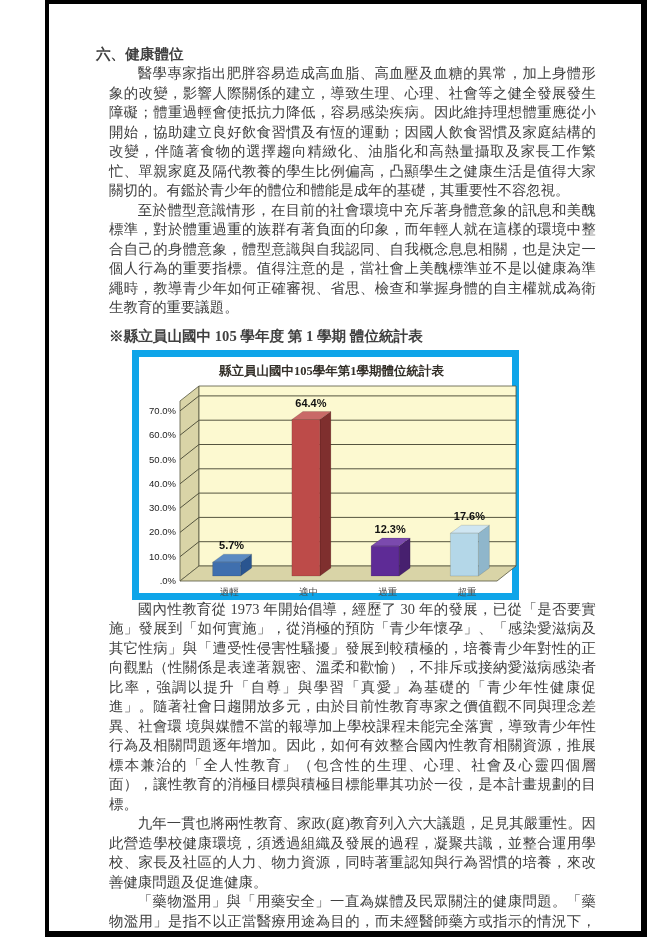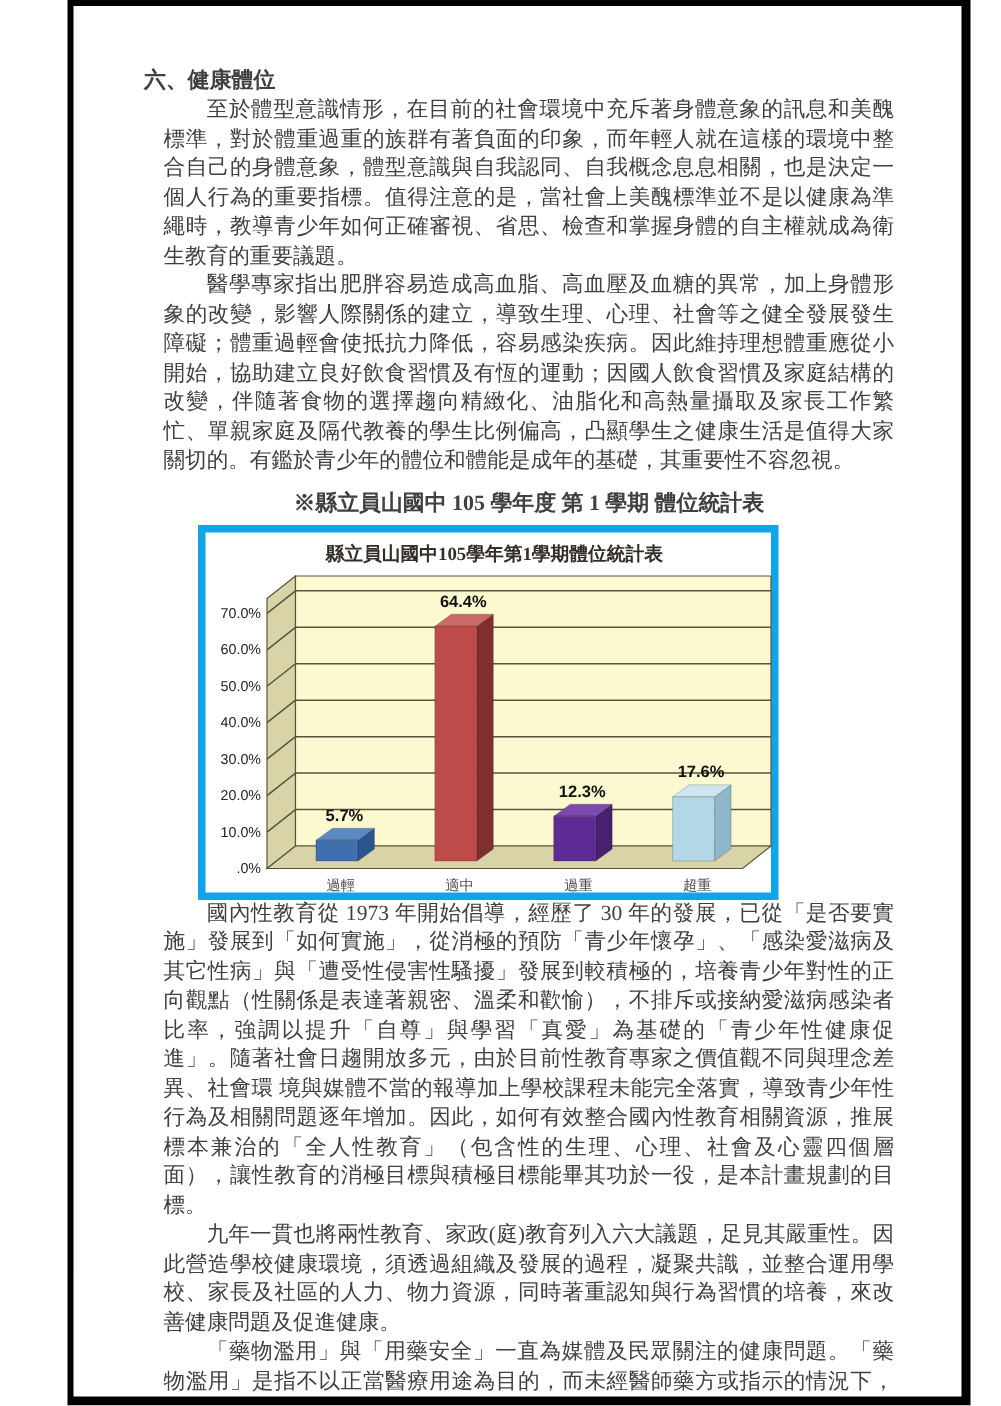--- a/index.html
+++ b/index.html
@@ -22,39 +22,39 @@
   }
   h2.sec.first{margin-top:0;}
   p.para{
     font-size:14.4px;line-height:19.5px;
     margin:0 0 0 13px;
     text-align:justify;
     text-indent:2em;
   }
   h3.chart-head{
     font-size:14.6px;font-weight:bold;
-    margin:8px 0 4px 13px;line-height:20px;text-align:center;
+    margin:8px 0 4px 13px;line-height:20px;
   }
   .chart-box{
     width:387px;height:250px;
     margin-left:36px;
-    border:5px solid #0ea5e9;
+    border:7px solid #0ea5e9;
     background:#ffffff;
     box-sizing:border-box;
   }
   .chart-box svg{display:block;}
 </style>
 </head>
 <body>
 
 <div class="page">
 
   <h2 class="sec first">六、健康體位</h2>
+  <p class="para">醫學專家指出肥胖容易造成高血脂、高血壓及血糖的異常，加上身體形象的改變，影響人際關係的建立，導致生理、心理、社會等之健全發展發生障礙；體重過輕會使抵抗力降低，容易感染疾病。因此維持理想體重應從小開始，協助建立良好飲食習慣及有恆的運動；因國人飲食習慣及家庭結構的改變，伴隨著食物的選擇趨向精緻化、油脂化和高熱量攝取及家長工作繁忙、單親家庭及隔代教養的學生比例偏高，凸顯學生之健康生活是值得大家關切的。有鑑於青少年的體位和體能是成年的基礎，其重要性不容忽視。</p>
   <p class="para">至於體型意識情形，在目前的社會環境中充斥著身體意象的訊息和美醜標準，對於體重過重的族群有著負面的印象，而年輕人就在這樣的環境中整合自己的身體意象，體型意識與自我認同、自我概念息息相關，也是決定一個人行為的重要指標。值得注意的是，當社會上美醜標準並不是以健康為準繩時，教導青少年如何正確審視、省思、檢查和掌握身體的自主權就成為衛生教育的重要議題。</p>
-  <p class="para">醫學專家指出肥胖容易造成高血脂、高血壓及血糖的異常，加上身體形象的改變，影響人際關係的建立，導致生理、心理、社會等之健全發展發生障礙；體重過輕會使抵抗力降低，容易感染疾病。因此維持理想體重應從小開始，協助建立良好飲食習慣及有恆的運動；因國人飲食習慣及家庭結構的改變，伴隨著食物的選擇趨向精緻化、油脂化和高熱量攝取及家長工作繁忙、單親家庭及隔代教養的學生比例偏高，凸顯學生之健康生活是值得大家關切的。有鑑於青少年的體位和體能是成年的基礎，其重要性不容忽視。</p>
 
   <h3 class="chart-head">※縣立員山國中 105 學年度 第 1 學期 體位統計表</h3>
 
   <div class="chart-box">
     <div id="chart-svg">
         <svg width="385" height="248" viewBox="0 0 385 248">
           <text x="192.5" y="18" font-size="12.5" fill="#332f28" text-anchor="middle" font-weight="bold" font-family="&quot;Liberation Serif&quot;,&quot;DejaVu Serif&quot;,serif">縣立員山國中105學年第1學期體位統計表</text>
           <polygon points="41,44 60,29 60,209 41,224" fill="#d9d4a7" stroke="#55553f" stroke-width="0.8"></polygon>
           <polygon points="60,29 377,29 377,209 60,209" fill="#fcf9d0" stroke="#55553f" stroke-width="0.8"></polygon>
           <polygon points="41,224 60,209 377,209 358,224" fill="#d9d4a7" stroke="#55553f" stroke-width="0.8"></polygon>

